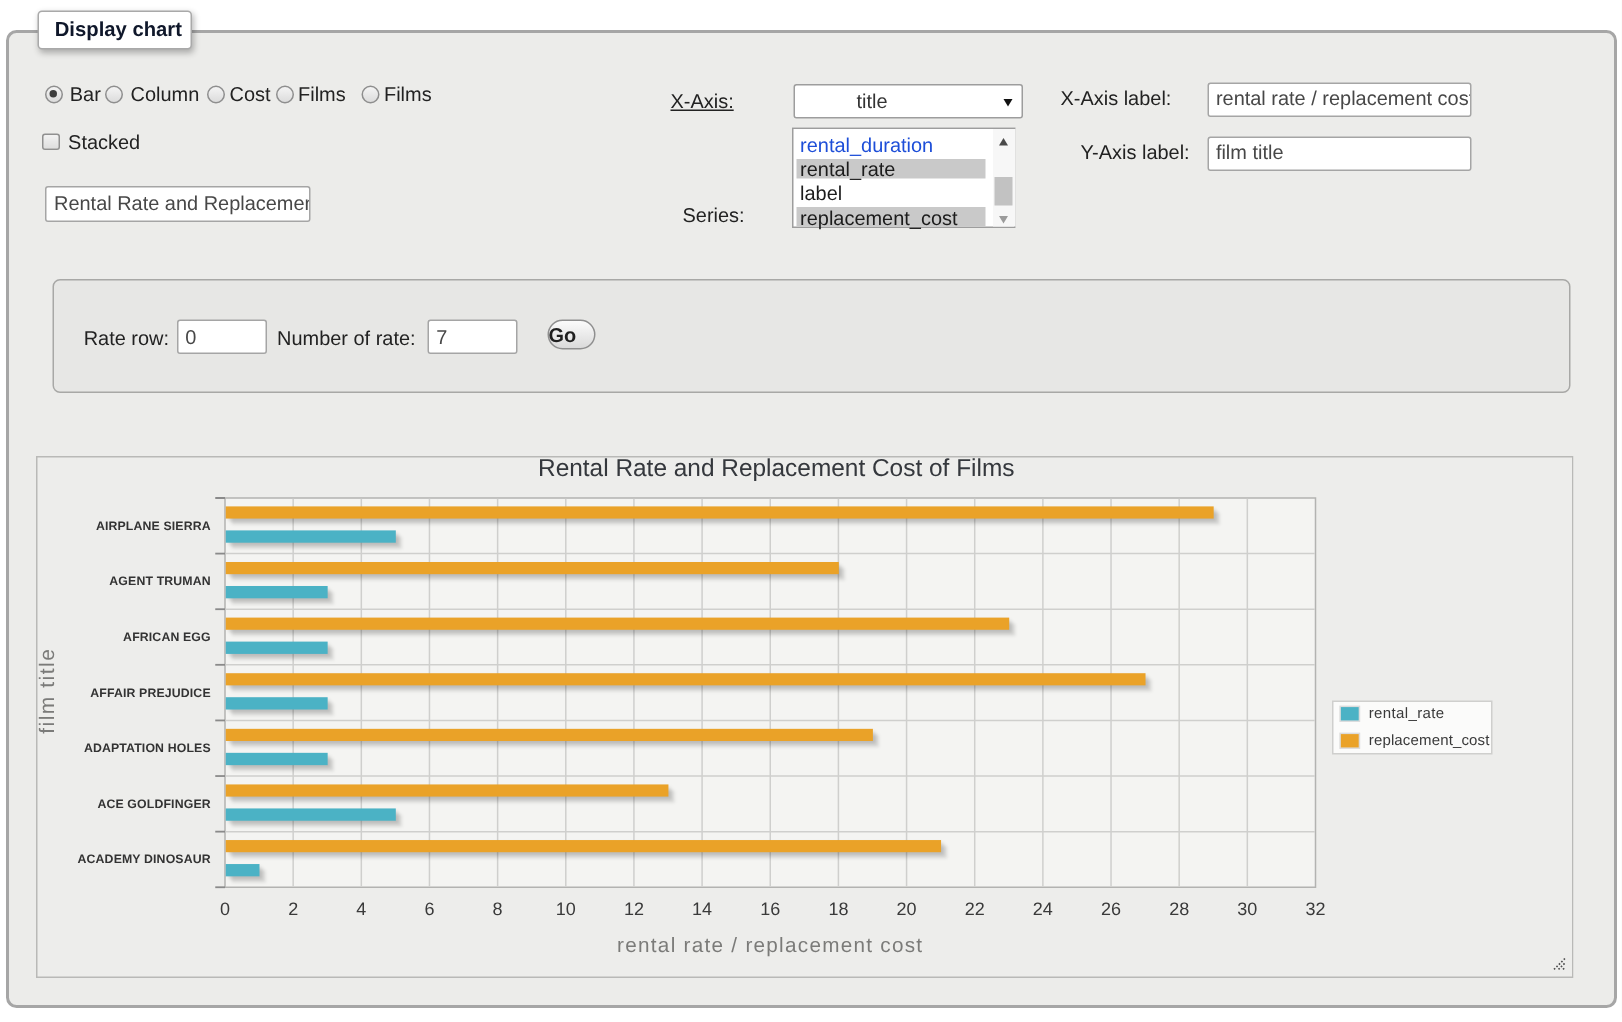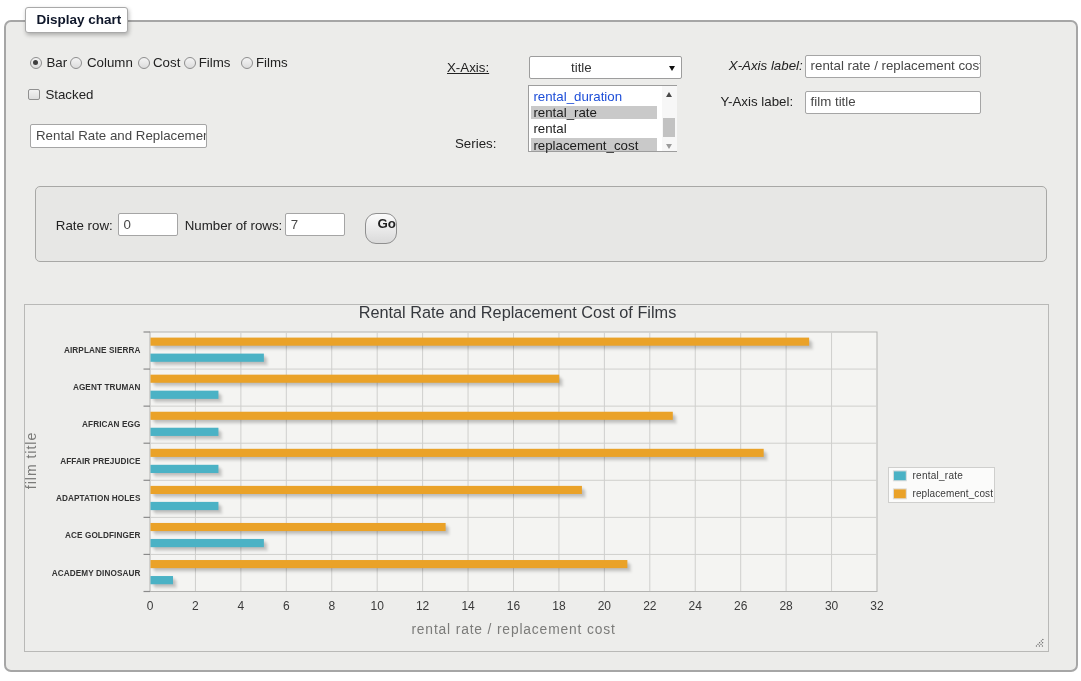--- a/index.html
+++ b/index.html
@@ -32,36 +32,36 @@
 <div class="lbl" style="left:447px;top:60.5px;width:72px;text-align:left;line-height:14px;text-decoration:underline;">X-Axis:</div>
 <div class="abs" style="left:528.6px;top:56.3px;width:153.3px;height:23.2px;background:#fff;border:1px solid #9d9d9d;border-radius:2px;"></div>
 <div class="lbl" style="left:536px;top:60.5px;line-height:14px;color:#333;margin-left:35px;">title</div>
 <div class="abs" style="left:669.2px;top:65.5px;width:0;height:0;border-left:3.5px solid transparent;border-right:3.5px solid transparent;border-top:5px solid #111;"></div>
 <div class="lbl" style="left:455px;top:136.5px;width:70px;text-align:left;line-height:14px;">Series:</div>
 <div class="abs" style="left:527.7px;top:84.5px;width:149.7px;height:67.8px;background:#fff;border:1px solid #9d9d9d;"></div>
 <div class="abs" style="left:530.9px;top:105.5px;width:125.8px;height:13.3px;background:#c9c9c9;"></div>
 <div class="abs" style="left:530.9px;top:137.5px;width:125.8px;height:13.3px;background:#c9c9c9;"></div>
 <div class="lbl" style="left:533.4px;top:90.3px;line-height:13px;color:#1d4ed8;">rental_duration</div>
 <div class="lbl" style="left:533.4px;top:105.7px;line-height:13px;color:#1c1c1c;">rental_rate</div>
-<div class="lbl" style="left:533.4px;top:121.6px;line-height:13px;color:#1c1c1c;">rental</div>
+<div class="lbl" style="left:533.4px;top:121.6px;line-height:13px;color:#1c1c1c;">label</div>
 <div class="lbl" style="left:533.4px;top:139.1px;line-height:13px;color:#1c1c1c;">replacement_cost</div>
 <div class="abs" style="left:661.9px;top:85.5px;width:14.7px;height:65.8px;background:#f7f7f7;"></div>
 <div class="abs" style="left:665.6px;top:91.5px;width:0;height:0;border-left:3.8px solid transparent;border-right:3.8px solid transparent;border-bottom:5px solid #4a4a4a;"></div>
 <div class="abs" style="left:663px;top:118.2px;width:12px;height:18.8px;background:#c2c2c2;"></div>
 <div class="abs" style="left:665.6px;top:143.5px;width:0;height:0;border-left:3.8px solid transparent;border-right:3.8px solid transparent;border-top:5px solid #9b9b9b;"></div>
-<div class="lbl" style="left:724px;top:59px;width:83.5px;text-align:center;line-height:14px;font-style:italic;">X-Axis label:</div>
+<div class="lbl" style="left:707px;top:59px;width:83.5px;text-align:left;line-height:14px;">X-Axis label:</div>
 <div class="inp" style="left:804.6px;top:55px;width:176.7px;height:22.5px;line-height:20.5px;"><span>rental rate / replacement cost</span></div>
 <div class="lbl" style="left:715px;top:95px;width:83.5px;text-align:center;line-height:14px;">Y-Axis label:</div>
 <div class="inp" style="left:804.6px;top:91.1px;width:176.7px;height:22.5px;line-height:20.5px;"><span>film title</span></div>
 <div class="abs" style="left:35px;top:186px;width:1012px;height:76px;background:#e7e7e5;border:1px solid #a8a8a6;border-radius:5px;"></div>
 <div class="lbl" style="left:55.8px;top:218.5px;line-height:14px;">Rate row:</div>
 <div class="inp" style="left:117.5px;top:213px;width:60.5px;height:23px;line-height:21px;"><span>0</span></div>
-<div class="lbl" style="left:184.7px;top:218.5px;line-height:14px;">Number of rows:</div>
+<div class="lbl" style="left:184.7px;top:218.5px;line-height:14px;">Number of rate:</div>
 <div class="inp" style="left:284.8px;top:213px;width:60px;height:23px;line-height:21px;"><span>7</span></div>
-<div class="abs" style="left:364.7px;top:213.2px;width:32.3px;height:31px;border-radius:11px;border:1px solid #8f8f8f;background:linear-gradient(#fbfbfb,#e9e9e9 55%,#dadada);text-align:right;line-height:20px;font-weight:bold;color:#1f1f1f;">Go</div>
+<div class="abs" style="left:364.7px;top:213.2px;width:32.3px;height:20px;border-radius:11px;border:1px solid #8f8f8f;background:linear-gradient(#fbfbfb,#e9e9e9 55%,#dadada);text-align:left;line-height:20px;font-weight:bold;color:#1f1f1f;">Go</div>
 <svg class="abs" style="left:24.0px;top:303.5px;" width="1025" height="348" viewBox="0 0 1025 348" xmlns="http://www.w3.org/2000/svg">
       <defs>
         <filter id="blur1" x="-30%" y="-80%" width="170%" height="320%">
           <feGaussianBlur stdDeviation="0.9"></feGaussianBlur>
         </filter>
       </defs>
       <rect x="0.5" y="0.5" width="1024" height="347" fill="#ededeb" stroke="#b9b9b7" stroke-width="1"></rect>
       <text x="493.5" y="13.6" text-anchor="middle" font-size="16.3" fill="#35383d">Rental Rate and Replacement Cost of Films</text>
       <rect x="126.00" y="28.00" width="727.00" height="259.50" fill="#f4f4f2" stroke="#b3b3b1" stroke-width="1"></rect>
       <line x1="171.44" y1="28.50" x2="171.44" y2="287.00" stroke="#cfcfcd" stroke-width="1"></line>

